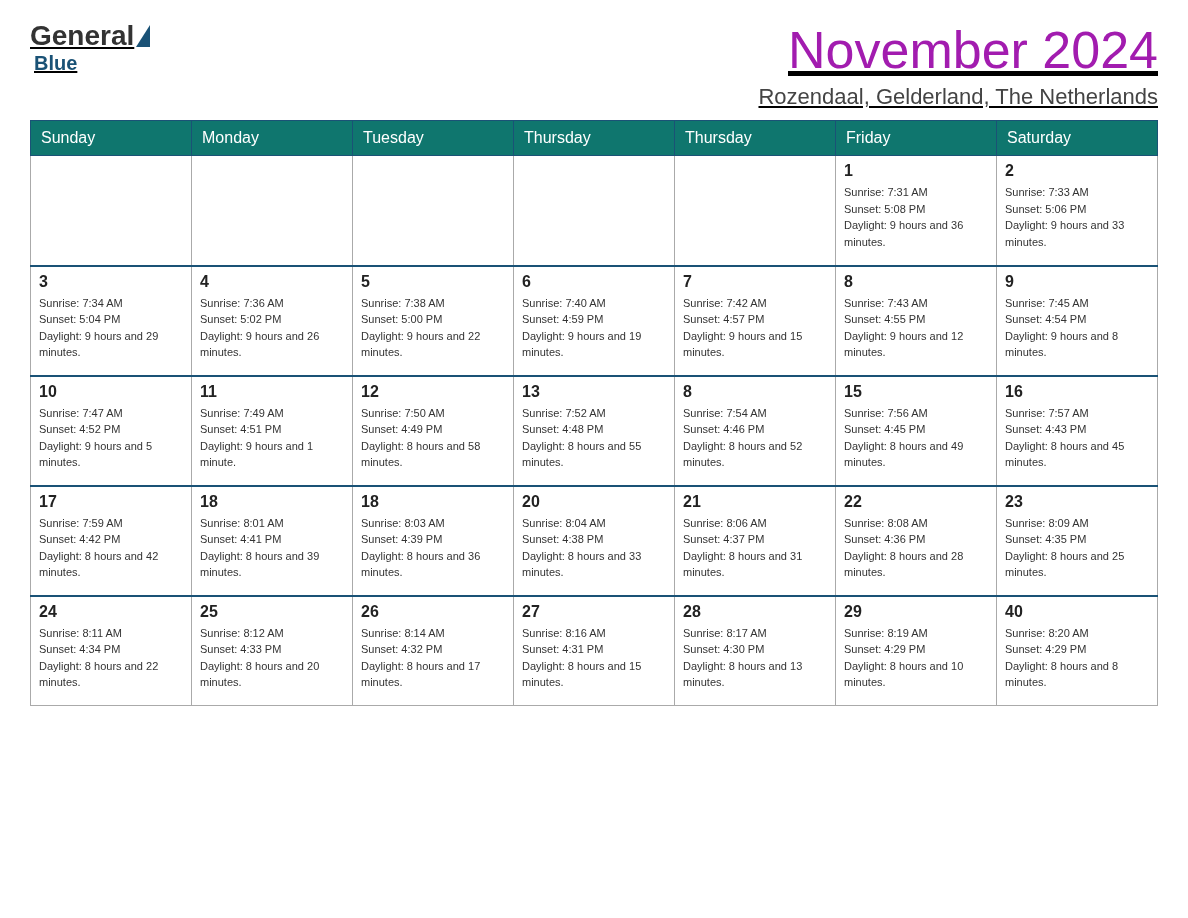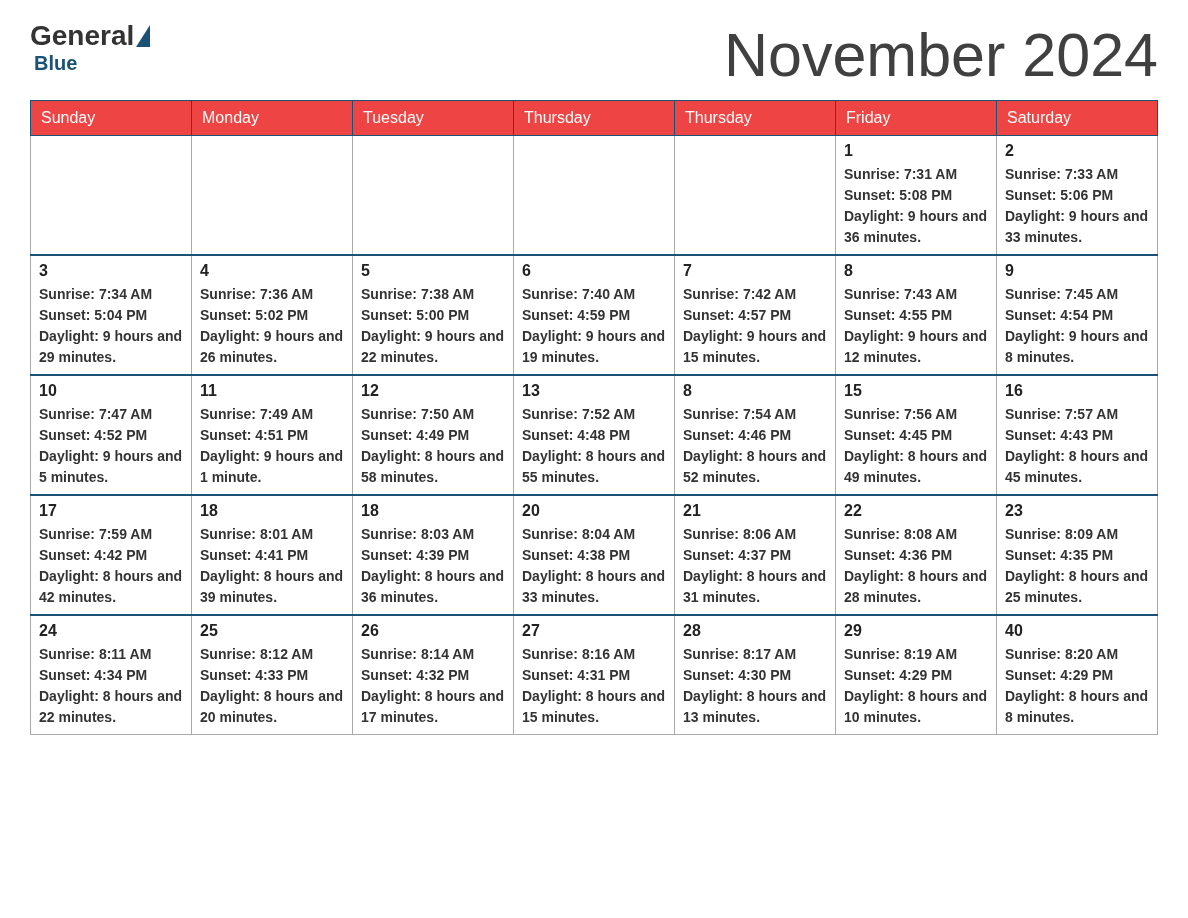--- a/index.html
+++ b/index.html
@@ -8,20 +8,21 @@
       background: #fff;
       padding: 20px 30px;
       width: 1188px;
       min-height: 918px;
     }
     .header {
       display: flex;
       justify-content: space-between;
       align-items: flex-start;
       margin-bottom: 0;
+      text-decoration: underline;
     }
     .logo {
       display: flex;
       flex-direction: column;
       align-items: flex-start;
     }
     .logo-text {
       display: flex;
       align-items: center;
       font-size: 28px;
@@ -40,36 +41,36 @@
     .logo-sub {
       color: #1a5276;
       font-size: 20px;
       font-weight: bold;
       margin-left: 4px;
     }
     .title-section {
       text-align: right;
     }
     .month-title {
-      font-size: 61px;
+      font-size: 52px;
       font-weight: normal;
-      color: #404040;
+      color: #a21caf;
     }
     .location {
       font-size: 22px;
       color: #444;
       margin-top: 4px;
     }
     .calendar {
       width: 100%;
       border-collapse: collapse;
       margin-top: 10px;
     }
     .calendar th {
-      background-color: #ef4444;
+      background-color: #0f766e;
       color: #fff;
       text-align: left;
       padding: 8px 10px;
       font-size: 16px;
       font-weight: normal;
       border: 1px solid #1a5276;
     }
     .calendar td {
       border: 1px solid #aaa;
       vertical-align: top;
@@ -79,24 +80,23 @@
       font-size: 13px;
       color: #333;
     }
     .day-number {
       font-size: 16px;
       font-weight: bold;
       color: #222;
       margin-bottom: 4px;
     }
     .day-info {
-      font-size: 14px;
+      font-size: 11px;
       line-height: 1.5;
       color: #333;
-      font-weight: bold;
     }
     .empty-cell {
       background: #fff;
     }
     .row-separator td {
       border-top: 2px solid #1a5276;
     }
   </style>
 </head>
 <body>
@@ -104,20 +104,21 @@
 <div class="header">
   <div class="logo">
     <div class="logo-text">
       <span class="logo-general">General</span>
       <span class="logo-triangle"></span>
     </div>
     <span class="logo-sub">Blue</span>
   </div>
   <div class="title-section">
     <div class="month-title">November 2024</div>
+    <div class="location">Rozendaal, Gelderland, The Netherlands</div>
   </div>
 </div>
 
 <table class="calendar">
   <thead>
     <tr>
     <th>Sunday</th>
         <th>Monday</th>
         <th>Tuesday</th>
         <th>Thursday</th>

